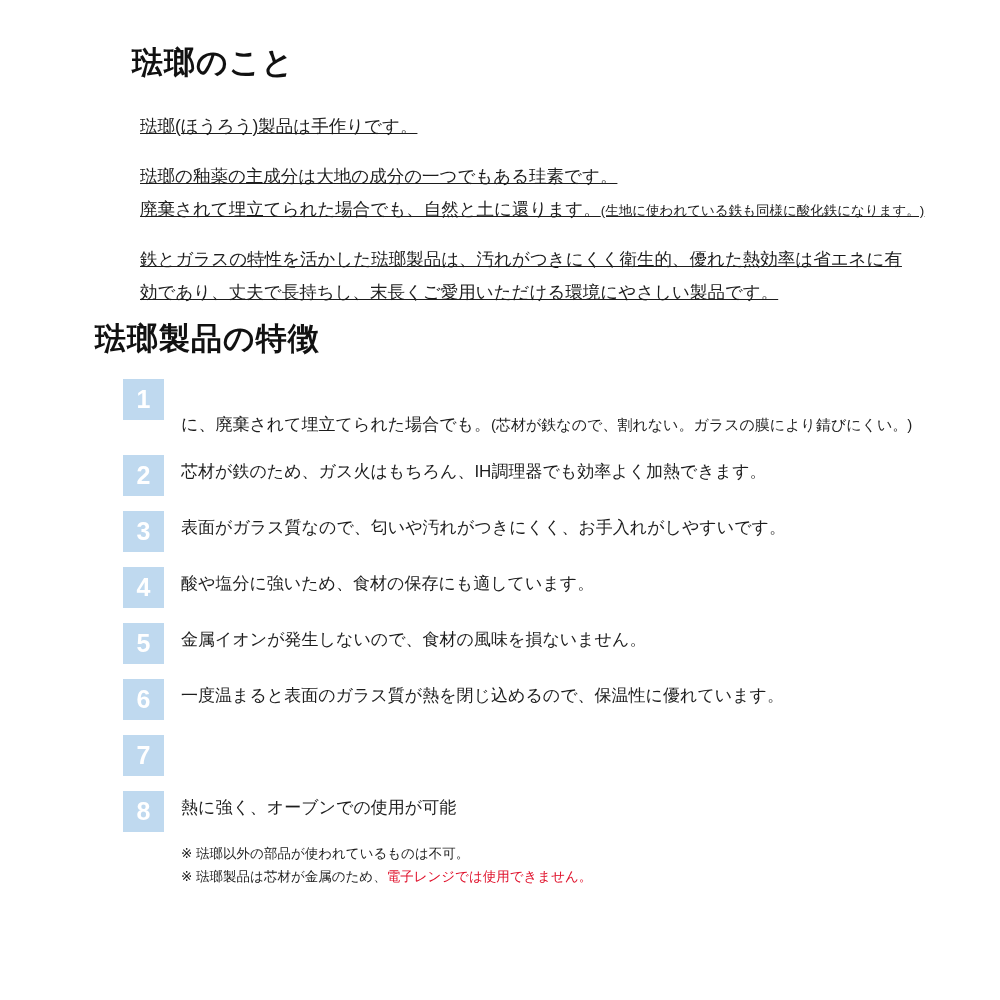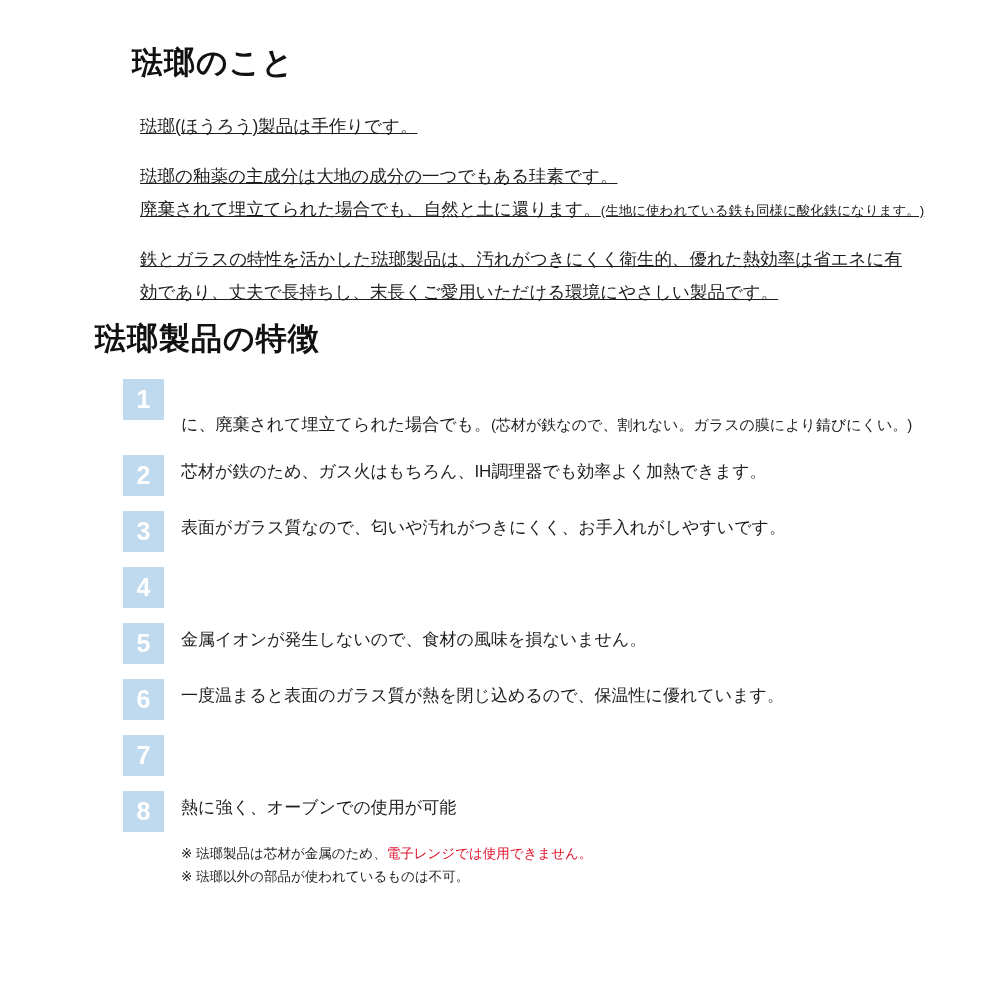--- a/index.html
+++ b/index.html
@@ -132,20 +132,23 @@
 
     <div class="feature-row">
       <div class="num-badge">3</div>
       <div class="feature-text">
         <span>表面がガラス質なので、匂いや汚れがつきにくく、お手入れがしやすいです。</span>
       </div>
     </div>
 
     <div class="feature-row">
       <div class="num-badge">4</div>
+      <div class="feature-text">
+        <span>酸や塩分に強いため、食材の保存にも適しています。</span>
+      </div>
     </div>
 
     <div class="feature-row">
       <div class="num-badge">5</div>
       <div class="feature-text">
         <span>金属イオンが発生しないので、食材の風味を損ないません。</span>
       </div>
     </div>
 
     <div class="feature-row">
@@ -162,17 +165,17 @@
     <div class="feature-row">
       <div class="num-badge">8</div>
       <div class="feature-text">
         <span>熱に強く、オーブンでの使用が可能</span>
       </div>
     </div>
 
   </div>
 
   <div class="notes">
+    <div>※ 琺瑯以外の部品が使われているものは不可。</div>
     <div><span>※ 琺瑯製品は芯材が金属のため、</span><span class="red">電子レンジでは使用できません。</span></div>
-    <div>※ 琺瑯以外の部品が使われているものは不可。</div>
   </div>
 
 </div>
 
 </body></html>

